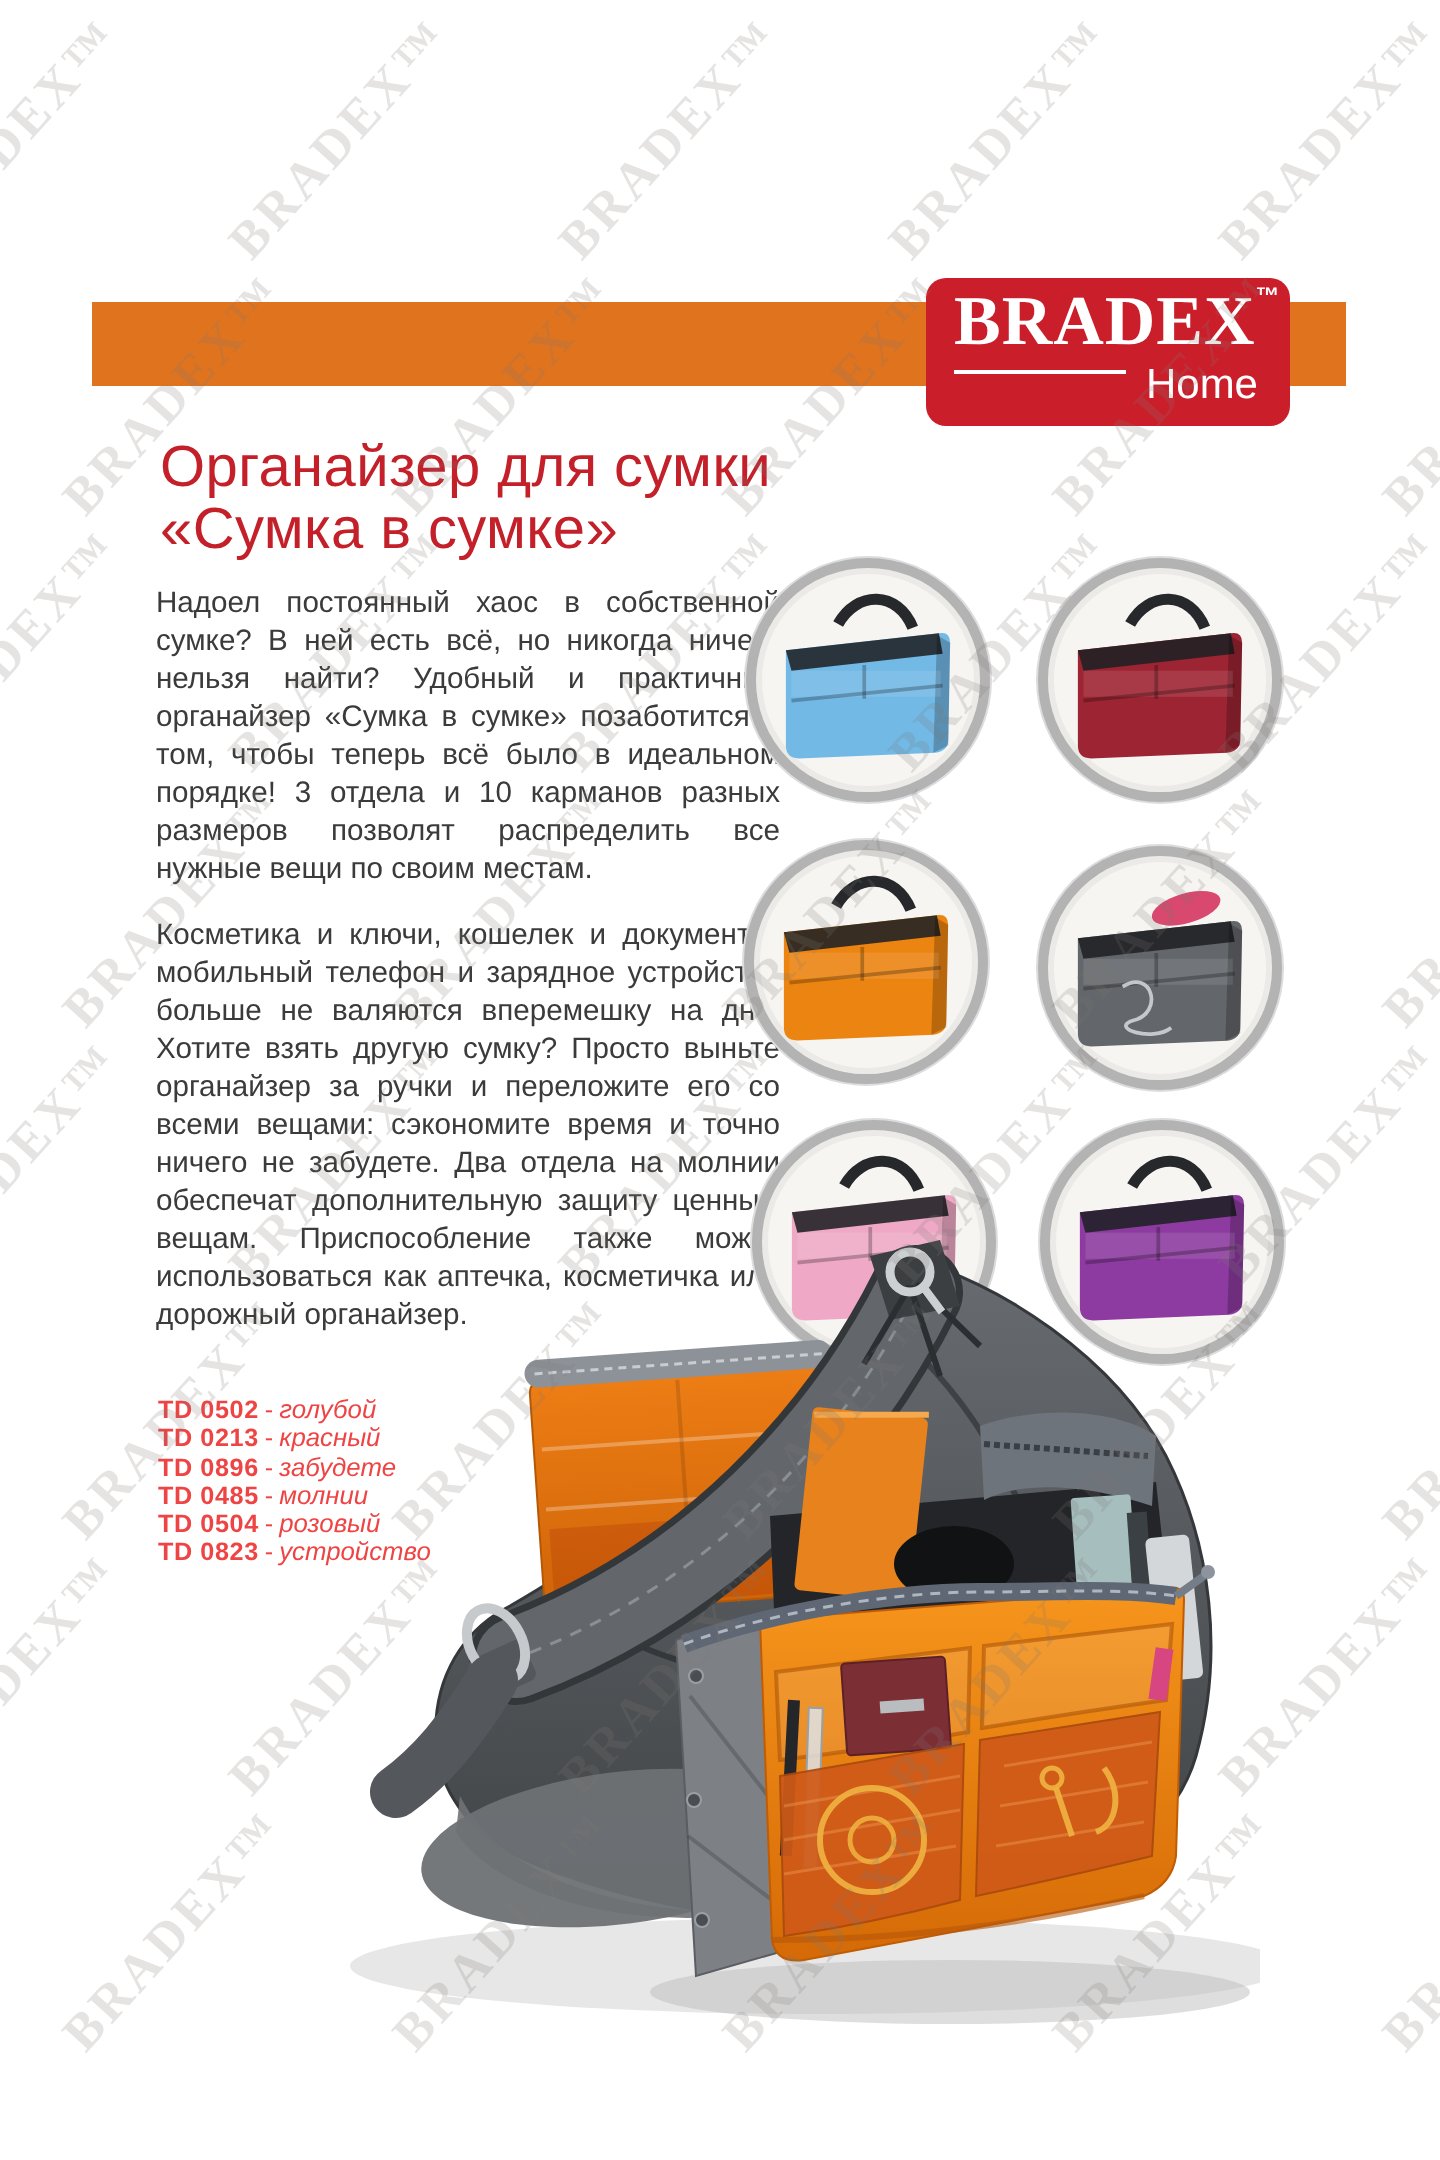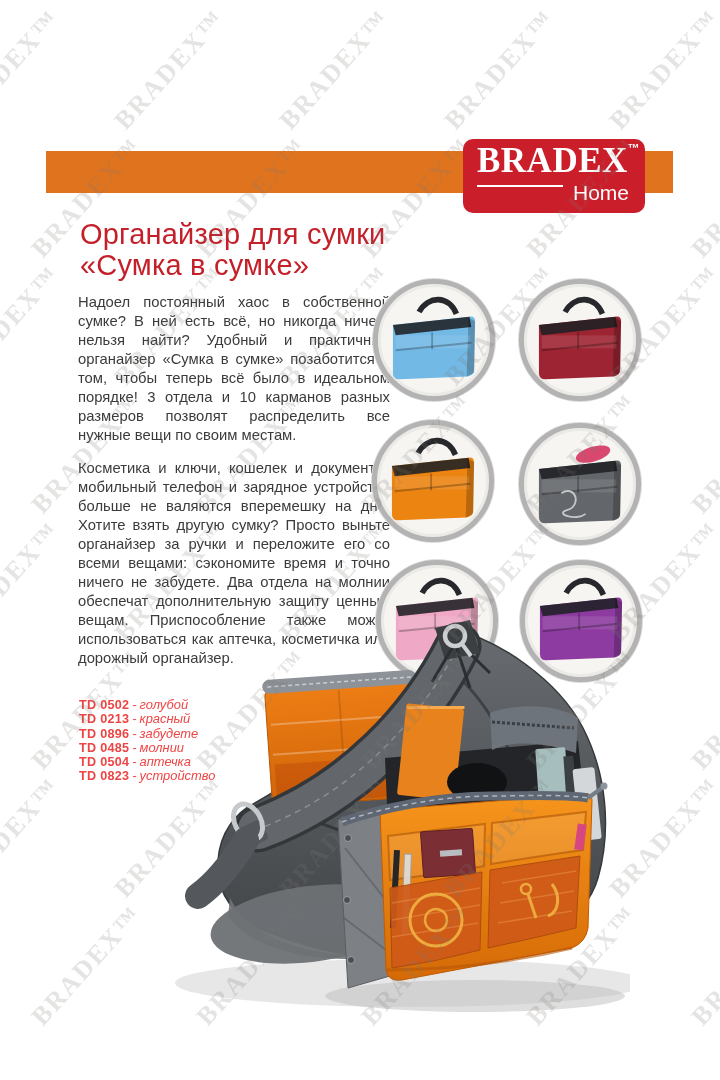--- a/index.html
+++ b/index.html
@@ -64,21 +64,21 @@
   <h1 class="title"><span>Органайзер для сумки</span><br><span>«Сумка в сумке»</span></h1>
 
   <p class="para p1">Надоел постоянный хаос в собственной сумке? В ней есть всё, но никогда ничего нельзя найти? Удобный и практичный органайзер «Сумка в сумке» позаботится о том, чтобы теперь всё было в идеальном порядке! 3 отдела и 10 карманов разных размеров позволят распределить все нужные вещи по своим местам.</p>
   <p class="para p2">Косметика и ключи, кошелек и документы, мобильный телефон и зарядное устройство больше не валяются вперемешку на дне. Хотите взять другую сумку? Просто выньте органайзер за ручки и переложите его со всеми вещами: сэкономите время и точно ничего не забудете. Два отдела на молнии обеспечат дополнительную защиту ценным вещам. Приспособление также может использоваться как аптечка, косметичка или дорожный органайзер.</p>
 
   <ul class="codes">
     <li><b>TD 0502</b><span class="dash">-</span><i>голубой</i></li>
     <li><b>TD 0213</b><span class="dash">-</span><i>красный</i></li>
     <li><b>TD 0896</b><span class="dash">-</span><i>забудете</i></li>
     <li><b>TD 0485</b><span class="dash">-</span><i>молнии</i></li>
-    <li><b>TD 0504</b><span class="dash">-</span><i>аптечка</i></li>
+    <li><b>TD 0504</b><span class="dash">-</span><i>розовый</i></li>
     <li><b>TD 0823</b><span class="dash">-</span><i>устройство</i></li>
   </ul>
 
   <div class="prod-circle" style="left: 373px; top: 279px; --bag: #72b9e6;">
     <svg viewBox="0 0 120 120">
       <path class="th-handle" d="M44,30 C54,12 76,12 84,32"></path>
       <path class="th-body" d="M16,44 L98,35 Q104,34 104,40 L103,92 Q103,98 96,99 L23,102 Q16,102 16,95 Z"></path>
       <path class="th-top" d="M16,44 L98,35 L100,46 L19,55 Z"></path>
       <path class="th-side" d="M97,36 L104,40 L103,95 L95,99 Z"></path>
       <rect class="th-flap" x="19" y="55" width="80" height="14"></rect>

